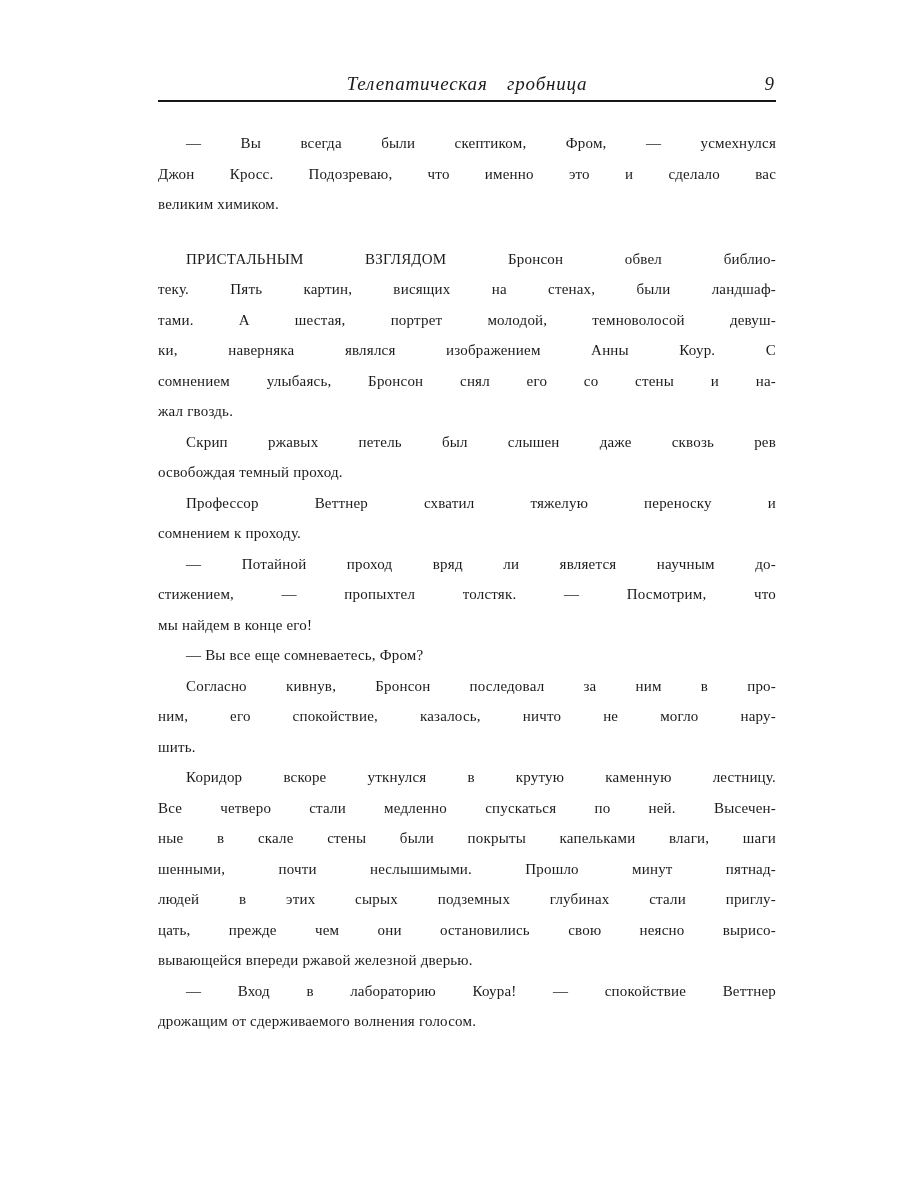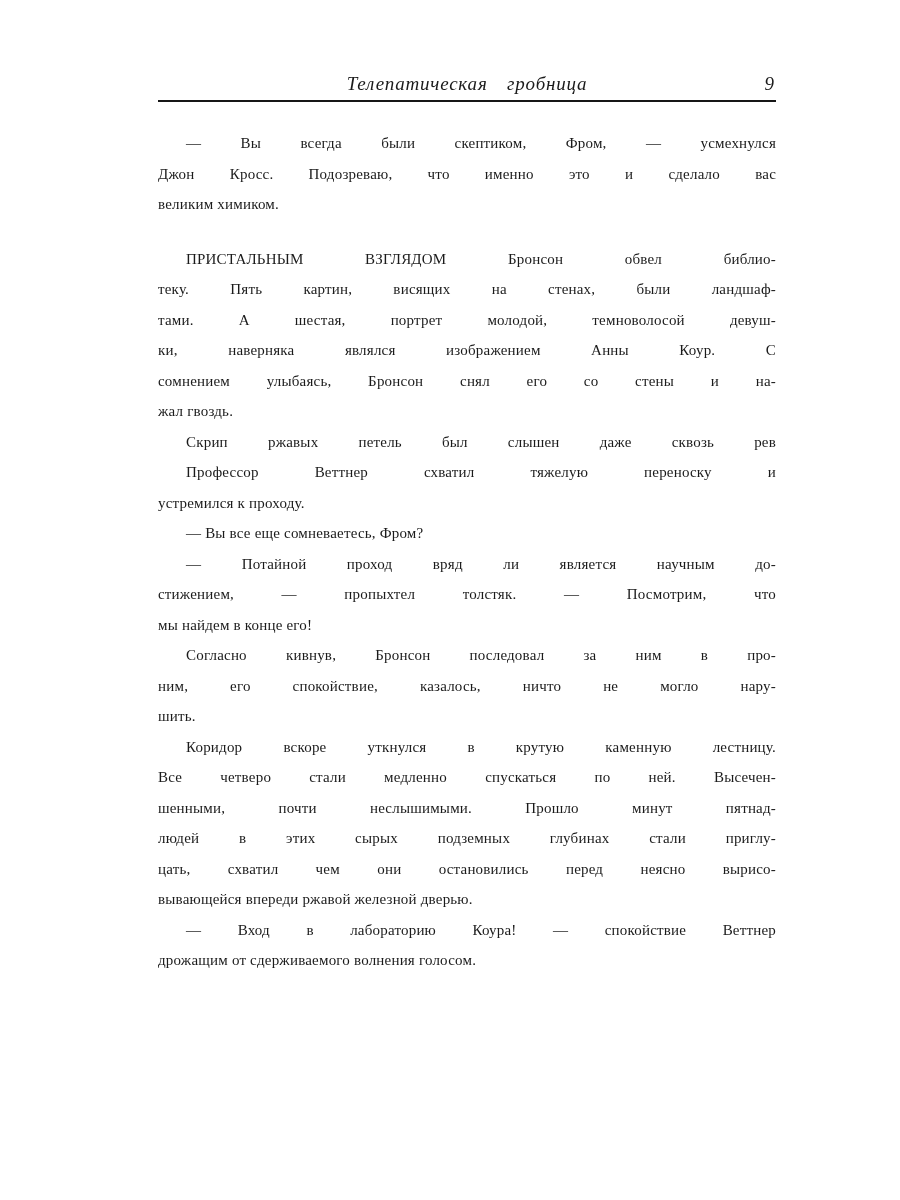--- a/index.html
+++ b/index.html
@@ -85,44 +85,46 @@
         <div class="paragraph section-gap">
           <div class="line indent">ПРИСТАЛЬНЫМ ВЗГЛЯДОМ Бронсон обвел библио-</div>
           <div class="line">теку. Пять картин, висящих на стенах, были ландшаф-</div>
           <div class="line">тами. А шестая, портрет молодой, темноволосой девуш-</div>
           <div class="line">ки, наверняка являлся изображением Анны Коур. С</div>
           <div class="line">сомнением улыбаясь, Бронсон снял его со стены и на-</div>
           <div class="line last">жал гвоздь.</div>
         </div>
         <div class="paragraph">
           <div class="line indent">Скрип ржавых петель был слышен даже сквозь рев</div>
+          <div class="line last">освобождая темный проход.</div>
         </div>
         <div class="paragraph">
           <div class="line indent">Профессор Веттнер схватил тяжелую переноску и</div>
-          <div class="line last">устремился к проходу.</div>
-        </div>
-        <div class="paragraph">
-          <div class="line last indent">— Вы все еще сомневаетесь, Фром?</div>
+          <div class="line last">сомнением к проходу.</div>
         </div>
         <div class="paragraph">
           <div class="line indent">— Потайной проход вряд ли является научным до-</div>
           <div class="line">стижением, — пропыхтел толстяк. — Посмотрим, что</div>
           <div class="line last">мы найдем в конце его!</div>
+        </div>
+        <div class="paragraph">
+          <div class="line last indent">— Вы все еще сомневаетесь, Фром?</div>
         </div>
         <div class="paragraph">
           <div class="line indent">Согласно кивнув, Бронсон последовал за ним в про-</div>
           <div class="line">ним, его спокойствие, казалось, ничто не могло нару-</div>
           <div class="line last">шить.</div>
         </div>
         <div class="paragraph">
           <div class="line indent">Коридор вскоре уткнулся в крутую каменную лестницу.</div>
           <div class="line">Все четверо стали медленно спускаться по ней. Высечен-</div>
+          <div class="line">ные в скале стены были покрыты капельками влаги, шаги</div>
           <div class="line">шенными, почти неслышимыми. Прошло минут пятнад-</div>
           <div class="line">людей в этих сырых подземных глубинах стали приглу-</div>
-          <div class="line">цать, схватил чем они остановились перед неясно вырисо-</div>
+          <div class="line">цать, прежде чем они остановились свою неясно вырисо-</div>
           <div class="line last">вывающейся впереди ржавой железной дверью.</div>
         </div>
         <div class="paragraph">
           <div class="line indent">— Вход в лабораторию Коура! — спокойствие Веттнер</div>
           <div class="line last">дрожащим от сдерживаемого волнения голосом.</div>
         </div>
       </div>
   </div>
 </div>
 

